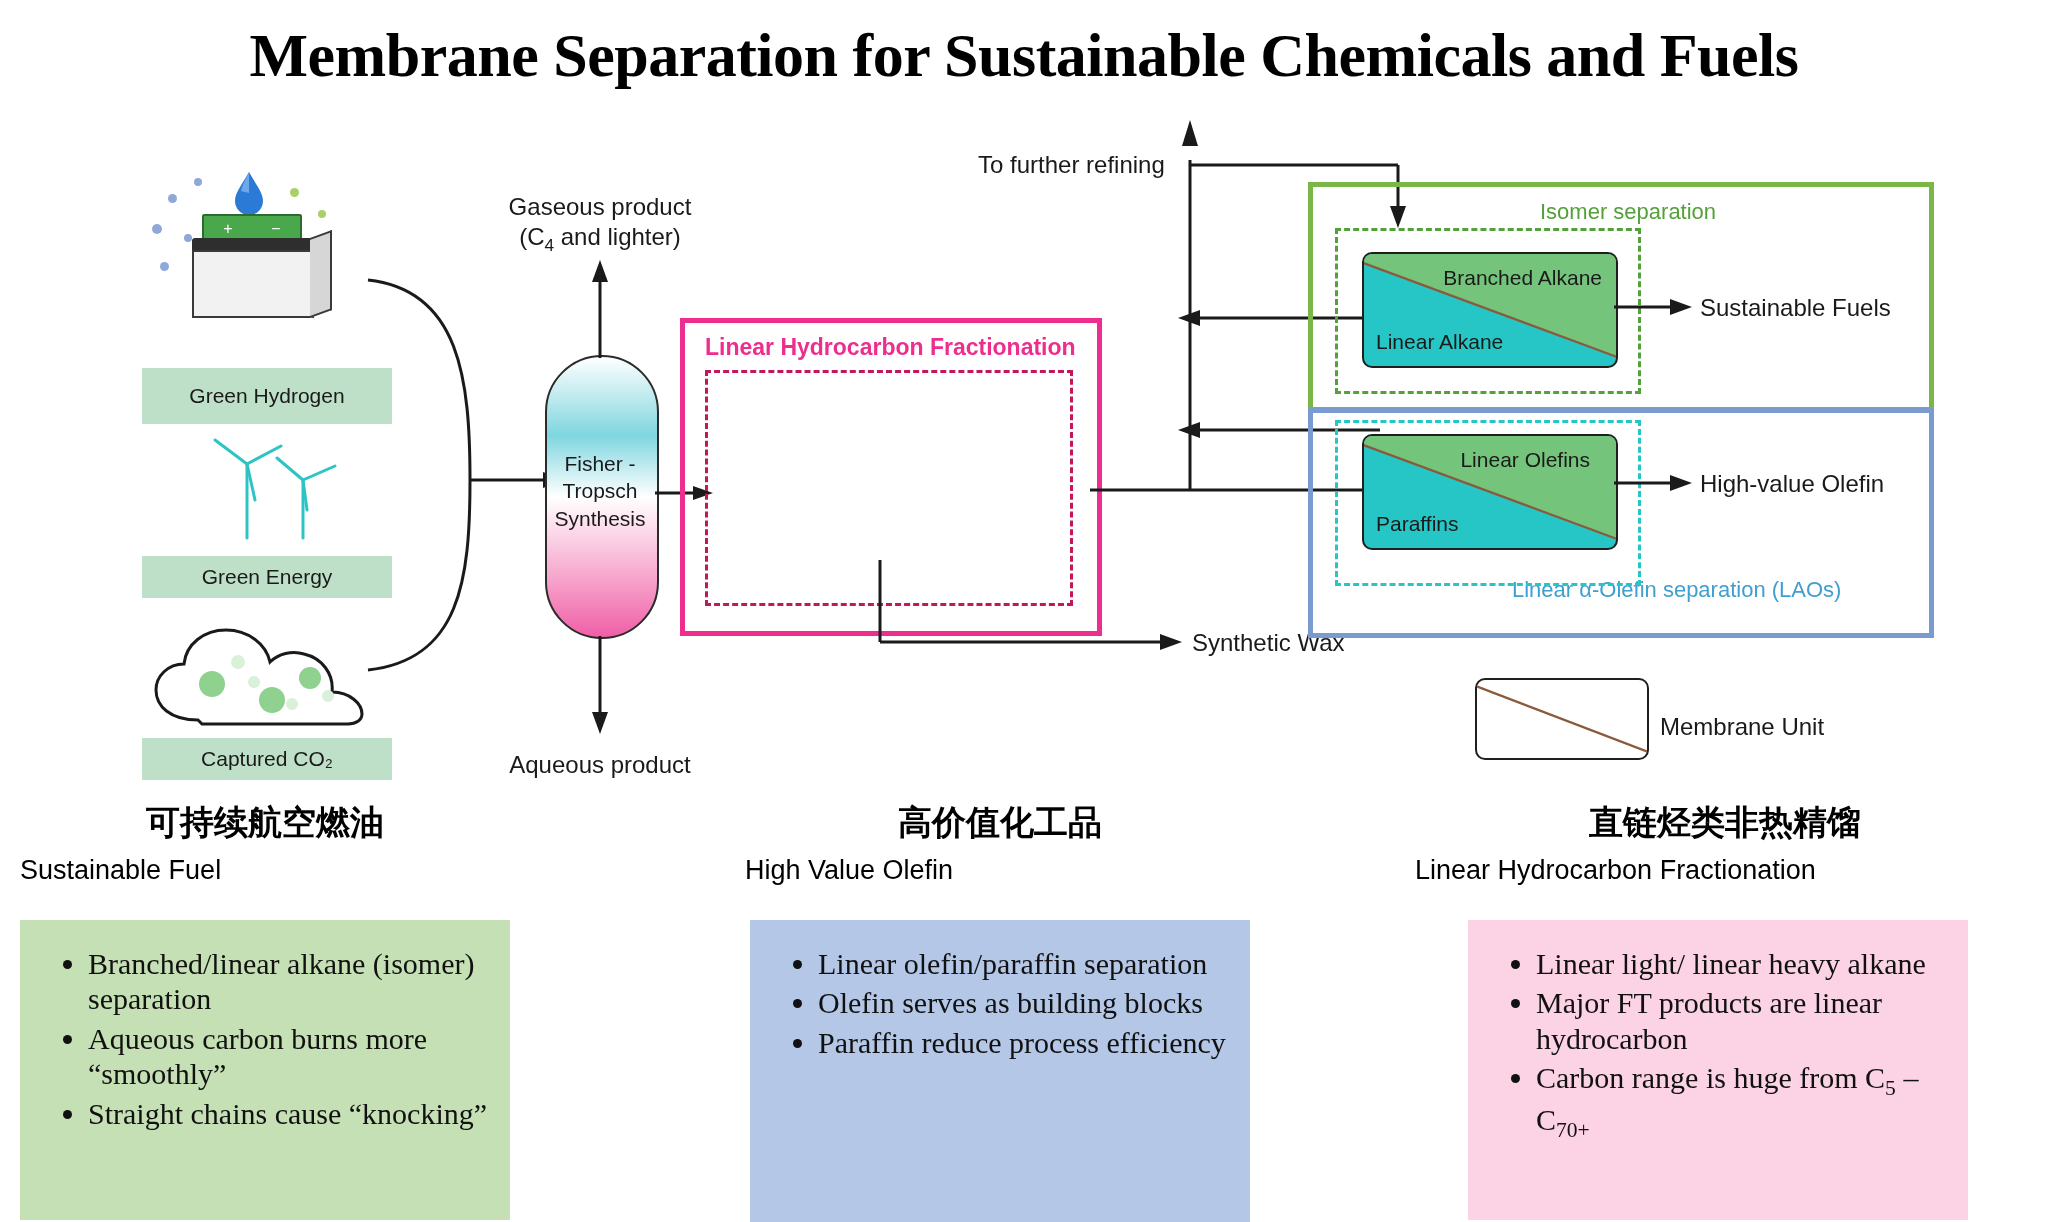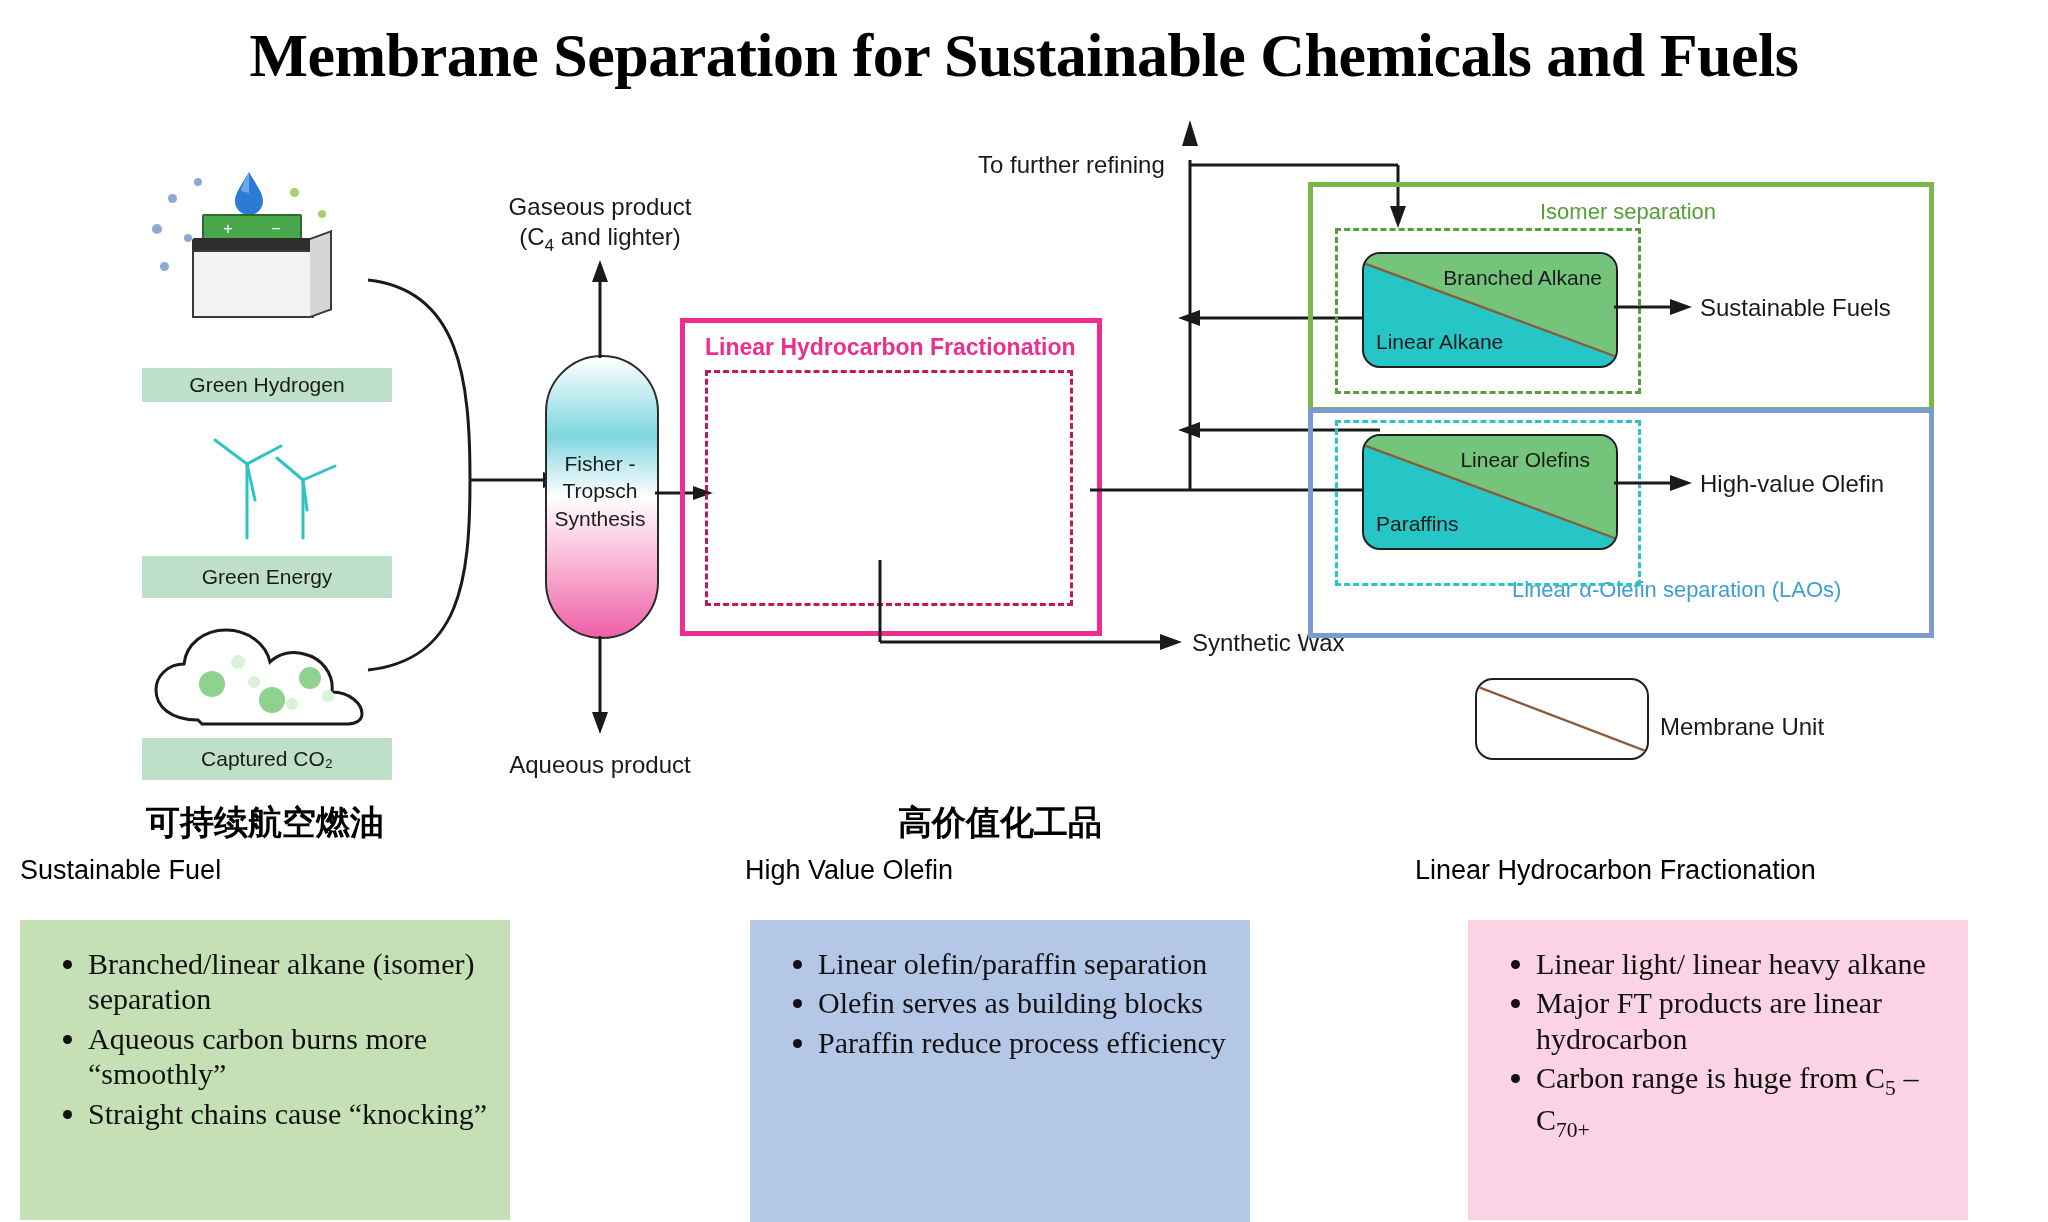--- a/index.html
+++ b/index.html
@@ -89,21 +89,21 @@
     position: absolute;
     text-align: center;
     font-size: 21px;
     color: #1a1a1a;
     line-height: 1.3;
   }
   
   .membrane {
     position: absolute;
     border: 2px solid #1f1f1f;
-    border-radius: 18px;
+    border-radius: 10px;
     overflow: hidden;
   }
   .membrane .diag {
     position: absolute;
     left: -10%;
     top: 0;
     width: 120%;
     height: 100%;
   }
   .membrane .toptext, .membrane .bottomtext {
@@ -176,21 +176,21 @@
         <span style="font-size:16px;">−</span>
     </div>
 
     <div class="battery-top" style="left:52px; top:68px; width:118px; height:14px;"></div>
 
     <div class="battery-body" style="left:52px; top:80px; width:118px; height:64px;"></div>
 
     <div class="abs" style="left:170px; top:68px; width:20px; height:76px; background:#d6d6d6; border:2px solid #3a3a3a; border-left:none; transform:skewY(-20deg); transform-origin:left top;"></div>
   </div>
 
-  <div class="chip" style="left:142px; top:368px; width:250px; height:34px;">
+  <div class="chip" style="left:142px; top:368px; width:250px; height:56px;">
     <span>Green Hydrogen</span>
   </div>
 
   <svg class="abs" style="left:195px; top:430px;" width="160" height="120" viewBox="0 0 160 120">
     <g stroke="#2ec4c4" stroke-width="3" fill="none" stroke-linecap="round">
       <line x1="52" y1="34" x2="52" y2="108"></line>
       <line x1="52" y1="34" x2="20" y2="10"></line>
       <line x1="52" y1="34" x2="86" y2="16"></line>
       <line x1="52" y1="34" x2="60" y2="70"></line>
       <line x1="108" y1="50" x2="108" y2="108"></line>
@@ -346,20 +346,21 @@
   <div class="col-head-cn" style="left:745px; top:800px; width:510px;">高价值化工品</div>
   <div class="col-head-en" style="left:745px; top:855px; width:510px;">High Value Olefin</div>
   <div class="col-body" style="left:750px; top:920px; width:500px; height:356px; background:#b4c7e7;">
     <ul>
       <li>Linear olefin/paraffin separation</li>
       <li>Olefin serves as building blocks</li>
       <li>Paraffin reduce process efficiency</li>
     </ul>
   </div>
 
+  <div class="col-head-cn" style="left:1420px; top:800px; width:610px;">直链烃类非热精馏</div>
   <div class="col-head-en" style="left:1415px; top:855px; width:620px;">Linear Hydrocarbon Fractionation</div>
   <div class="col-body" style="left:1468px; top:920px; width:500px; height:300px; background:#fbd3e4;">
     <ul>
       <li>Linear light/ linear heavy alkane</li>
       <li>Major FT products are linear hydrocarbon</li>
       <li>Carbon range is huge from C<span class="sub">5</span> – C<span class="sub">70+</span></li>
     </ul>
   </div>
 
 </div>

